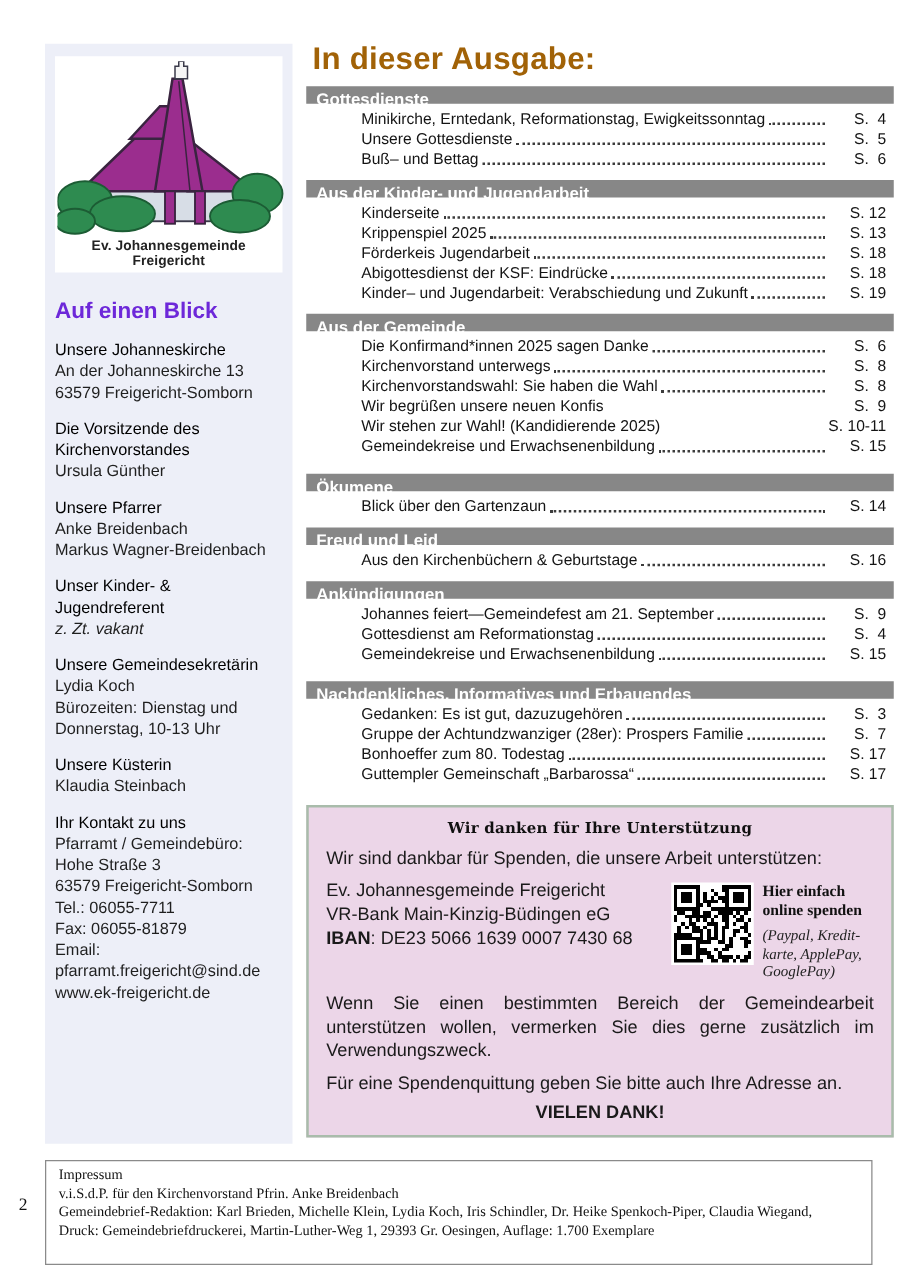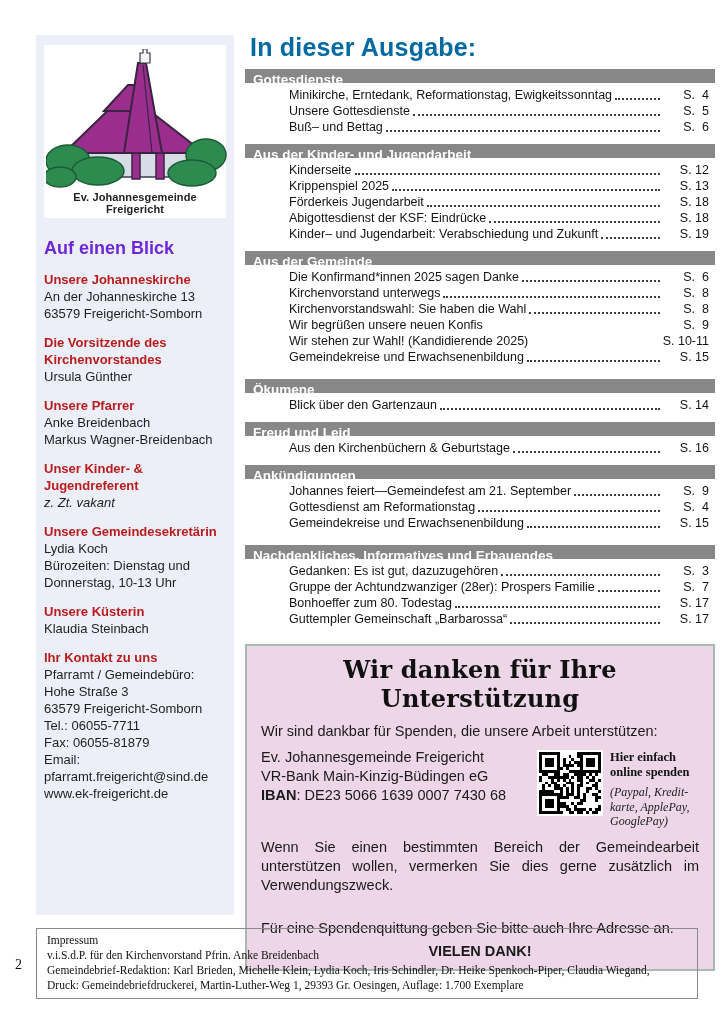--- a/index.html
+++ b/index.html
@@ -28,31 +28,31 @@
   .image-caption {
     font-size: 11px; font-weight: bold; color: #222;
     margin-top: 2px; letter-spacing: 0.1px;
   }
   .sidebar-heading {
     margin: 20px 8px 0 8px;
     font-size: 18px; font-weight: bold; color: #6d28d9;
   }
   .contact-group { margin: 12px 8px 0 8px; }
   .contact-group .title {
-    font-size: 13px; font-weight: bold; color: #b91c1c; line-height: 17px;
+    font-size: 13px; font-weight: normal; color: #000000; line-height: 17px;
   }
   .contact-group .line { font-size: 13px; line-height: 17px; color: #1f1f1f; }
   .contact-group .line.italic { font-style: italic; }
 
   
   .main {
     position: absolute; left: 245px; top: 33px; width: 470px;
   }
   .main-title {
-    font-size: 25px; font-weight: bold; color: #0369a1;
+    font-size: 25px; font-weight: bold; color: #a16207;
     margin: 0 0 7px 5px; letter-spacing: 0.2px;
   }
   .section { margin-bottom: 9px; }
   .section.gap-lg { margin-bottom: 14px; }
   .section-bar {
     background: #878787; color: #ffffff;
     font-size: 13.5px; font-weight: bold;
     height: 14px; line-height: 21px; padding-left: 8px;
     margin-bottom: 4px;
   }
@@ -71,46 +71,46 @@
 
   
   .donation {
     margin-top: 17px;
     border: 2px solid #a9bcab;
     background: #ecd6e8;
     padding: 9px 14px 10px 14px;
   }
   .donation-title {
     font-family: "DejaVu Serif", "Liberation Serif", serif;
-    text-align: center; font-weight: bold; font-size: 24px; color: #111;
+    text-align: center; font-weight: bold; font-size: 12px; color: #111;
     letter-spacing: 0.2px; margin-bottom: 10px;
   }
   .donation-intro { font-size: 14.5px; margin-bottom: 9px; }
   .bank-row { display: flex; }
   .bank-lines { flex: 1; font-size: 14.5px; line-height: 19px; }
   .bank-lines b { font-weight: bold; }
   .qr-wrap { width: 66px; background: #fff; padding: 2px; height: 66px; margin-top: 2px; }
   .qr-caption { width: 96px; padding-left: 7px; margin-top: 2px; }
   .qr-caption .bold-cap {
     font-family: "Liberation Serif", "DejaVu Serif", serif;
     font-weight: bold; font-size: 12.5px; line-height: 15px; color: #111;
   }
   .qr-caption .ital-cap {
     font-family: "Liberation Serif", "DejaVu Serif", serif;
     font-style: italic; font-size: 12px; line-height: 14.5px; margin-top: 5px; color: #222;
   }
   .donation-p1 { font-size: 14.5px; line-height: 19px; text-align: justify; margin-top: 9px; }
-  .donation-p2 { font-size: 14.5px; margin-top: 25px; }
+  .donation-p2 { font-size: 14.5px; margin-top: 8px; }
   .donation-thanks { text-align: center; font-weight: bold; font-size: 14.5px; margin-top: 7px; }
 
   
   .impressum {
     position: absolute; left: 36px; top: 928px; width: 662px;
     border: 1px solid #8a8a8a;
-    padding: 4px 10px 5px 10px;
+    padding: 4px 10px 18px 10px;
     font-family: "Liberation Serif", "DejaVu Serif", serif;
     font-size: 11.5px; line-height: 15px; color: #111;
   }
   .page-number {
     position: absolute; left: 15px; top: 957px;
     font-family: "Liberation Serif", "DejaVu Serif", serif;
     font-size: 14px; color: #111;
   }
 </style>
 </head>

